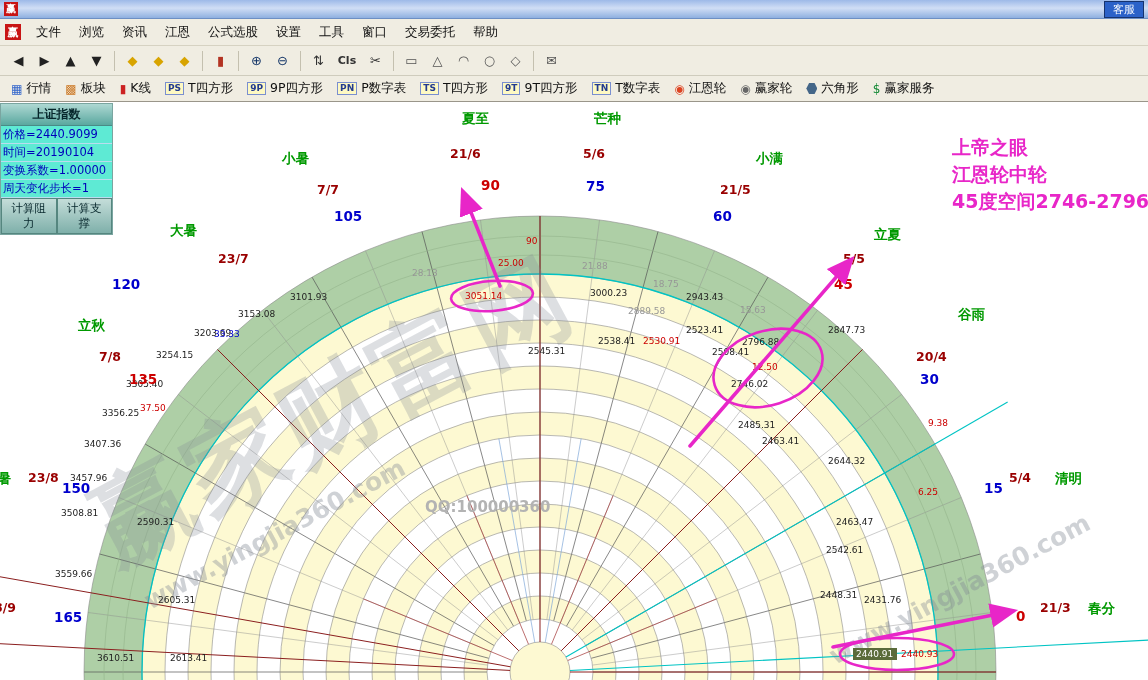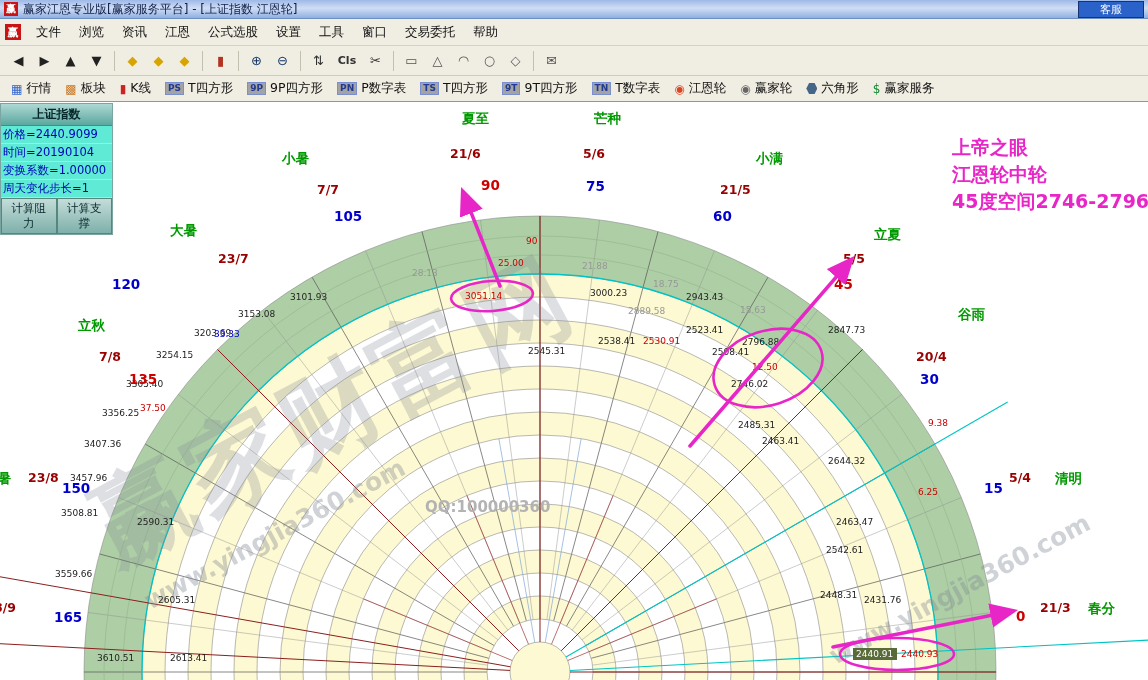--- a/index.html
+++ b/index.html
@@ -1,35 +1,35 @@
 <!DOCTYPE html>
 <html><head>
 <meta charset="utf-8">
 <style>
   *{margin:0;padding:0;box-sizing:border-box}
   html,body{width:1148px;height:680px;overflow:hidden;background:#fff;font-family:"DejaVu Sans","Liberation Sans",sans-serif}
   #app{position:relative;width:1148px;height:680px;overflow:hidden}
 
   .titlebar{position:absolute;left:0;top:0;width:100%;height:19px;background:linear-gradient(#9db9e8,#d0def5 45%,#8fb0e0);display:flex;align-items:center;padding:0 4px;font-size:12px;color:#10204a;border-bottom:1px solid #6d8fc4}
   .app-logo{width:14px;height:14px;background:#c81414;color:#fff;font-size:10px;font-weight:bold;display:flex;align-items:center;justify-content:center;margin-right:5px;flex:0 0 auto}
-  .kefu-btn{margin-left:auto;background:#2b62c9;color:#fff;font-size:11px;line-height:15px;padding:0 21px;border:1px solid #16336e;cursor:pointer}
+  .kefu-btn{margin-left:auto;background:#2b62c9;color:#fff;font-size:11px;line-height:15px;padding:0 8px;border:1px solid #16336e;cursor:pointer}
 
   .menubar{position:absolute;left:0;top:19px;width:100%;height:27px;background:#f0ede2;border-bottom:1px solid #d6d2c2;display:flex;align-items:center;padding-left:3px}
   .menu-logo{width:16px;height:16px;background:#c81414;color:#fff;font-size:11px;font-weight:bold;display:flex;align-items:center;justify-content:center;margin:0 6px 0 2px}
   .menu-item{font-size:12.5px;color:#111;padding:5px 9px;cursor:default}
 
   .toolbar1{position:absolute;left:0;top:46px;width:100%;height:30px;background:#f0ede2;border-bottom:1px solid #cfccbd;display:flex;align-items:center;padding-left:6px;gap:1px}
   .tb-icon{width:25px;height:23px;display:flex;align-items:center;justify-content:center;font-size:13px;color:#222;border:1px solid transparent;cursor:pointer}
   .tb-icon.txt{font-size:11px;font-weight:bold;width:30px}
   .tb-sep{width:1px;height:20px;background:#c4c0af;margin:0 4px}
 
   .toolbar2{position:absolute;left:0;top:76px;width:100%;height:26px;background:#f0ede2;border-bottom:1px solid #9a968a;display:flex;align-items:center;padding-left:4px}
   .tb2-item{display:flex;align-items:center;gap:4px;padding:3px 7px;font-size:12.5px;color:#111;cursor:pointer;white-space:nowrap}
   .tb2-glyph{font-size:12px;line-height:12px}
-  .tb2-badge{font-size:9px;font-weight:bold;line-height:11px;padding:0 2px;border:1px solid #7a8fd0;background:#a3a3a3;color:#223a8f}
+  .tb2-badge{font-size:9px;font-weight:bold;line-height:11px;padding:0 2px;border:1px solid #7a8fd0;background:#fef9c3;color:#223a8f}
   .tb2-hex{width:11px;height:11px;background:#446688;clip-path:polygon(25% 0,75% 0,100% 50%,75% 100%,25% 100%,0 50%)}
 
   .chart-wrap{position:absolute;left:0;top:102px;width:1148px;height:578px;background:#fff}
   #wheel{position:absolute;left:0;top:0}
 
   .sidepanel{position:absolute;left:0;top:103px;width:113px;z-index:6;font-size:12px;border:1px solid #7aa5a0;background:#5eead4}
   .sp-title{background:linear-gradient(#aed8d3,#5aa89f);color:#06262b;text-align:center;font-weight:bold;padding:2px 0;border-bottom:1px solid #4a8a86}
   .sp-row{color:#0000bb;padding:1px 2px;border-bottom:1px solid #badcee;white-space:nowrap;overflow:hidden;font-size:11.5px}
   .sp-btns{display:flex}
   .sp-btn{flex:1;background:linear-gradient(#c4ddd9,#7fb0aa);border:1px solid #55867f;text-align:center;font-size:11.5px;padding:2px 7px;cursor:pointer;color:#06262b}
@@ -49,21 +49,20 @@
   .wm-qq{font-size:15px;font-weight:bold;fill:#b3b3b3}
   .hl-ellipse{fill:none;stroke:#e826c8;stroke-width:2.6}
   .hl-arrow{stroke:#e826c8;stroke-width:3.5;stroke-linecap:round}
 </style>
 </head>
 <body>
 <div id="app">
 
 <div class="titlebar">
   <span class="app-logo">赢</span>
-  <span>赢家江恩专业版[赢家服务平台] - [上证指数 江恩轮]</span>
   <span class="kefu-btn">客服</span>
 </div>
 
 <div class="menubar">
   <span class="menu-logo">赢</span>
   <span id="menu-items" style="display:flex">
         <span class="menu-item">文件</span>
         <span class="menu-item">浏览</span>
         <span class="menu-item">资讯</span>
         <span class="menu-item">江恩</span>

